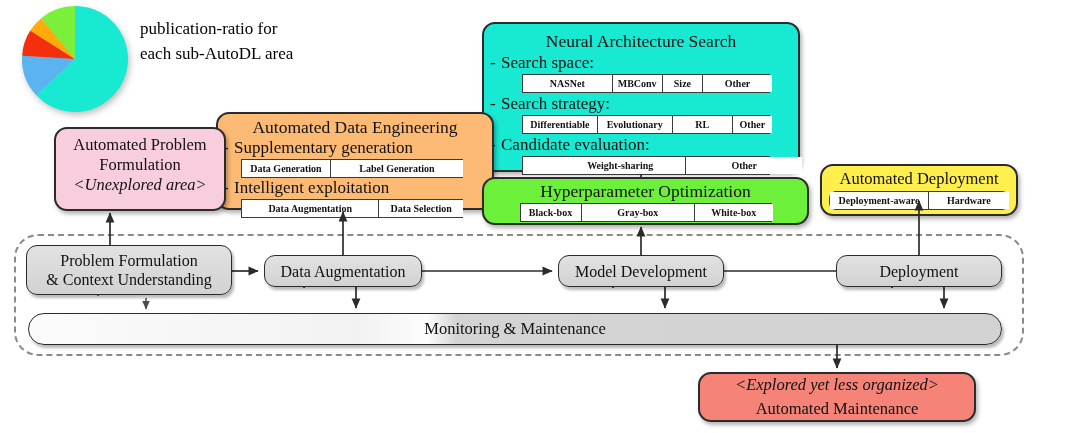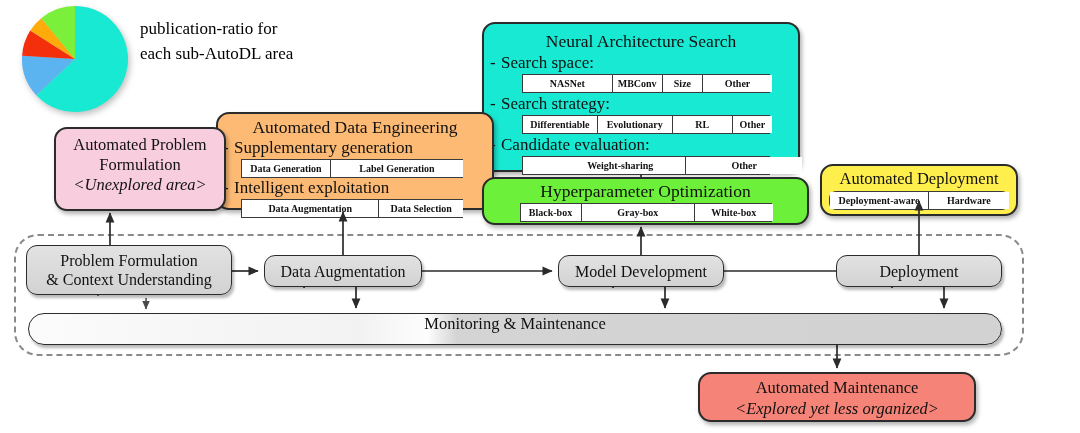--- a/index.html
+++ b/index.html
@@ -76,21 +76,21 @@
   #stage-pf{left:26px;top:245px;width:206px;height:50px;}
   #stage-de{left:264px;top:255px;width:158px;height:32px;}
   #stage-md{left:558px;top:255px;width:166px;height:32px;}
   #stage-dp{left:836px;top:255px;width:166px;height:32px;}
 
   
   #mon-bar{left:28px;top:313px;width:974px;height:32px;
            border:1.8px solid #2b2b2b;border-radius:16px;
            box-shadow:2px 3px 3px rgba(0,0,0,.28);
            background:linear-gradient(90deg,#fbfbfb 0%,#f2f2f2 34%,#fdfdfd 41%,#d4d4d4 44%,#d2d2d2 100%);
-           display:flex;justify-content:center;
+           display:flex;align-items:center;justify-content:center;
            font-size:16.5px;color:#111;}
 
   
   #wires{position:absolute;left:0;top:0;width:1080px;height:433px;pointer-events:none;}
 </style>
 </head>
 <body>
 
 <div id="stage">
 
@@ -240,17 +240,17 @@
   </div>
   <div class="abs stage" id="stage-dp">
     <div>Deployment</div>
   </div>
 
   <div class="abs" id="mon-bar">
     <span>Monitoring &amp; Maintenance</span>
   </div>
 
   <div class="abs panel" id="panel-maint">
+    <div class="l it">&lt;Explored yet less organized&gt;</div>
     <div class="l" style="margin-top:3px;">Automated Maintenance</div>
-    <div class="l it">&lt;Explored yet less organized&gt;</div>
   </div>
 
 </div>
 
 </body></html>

